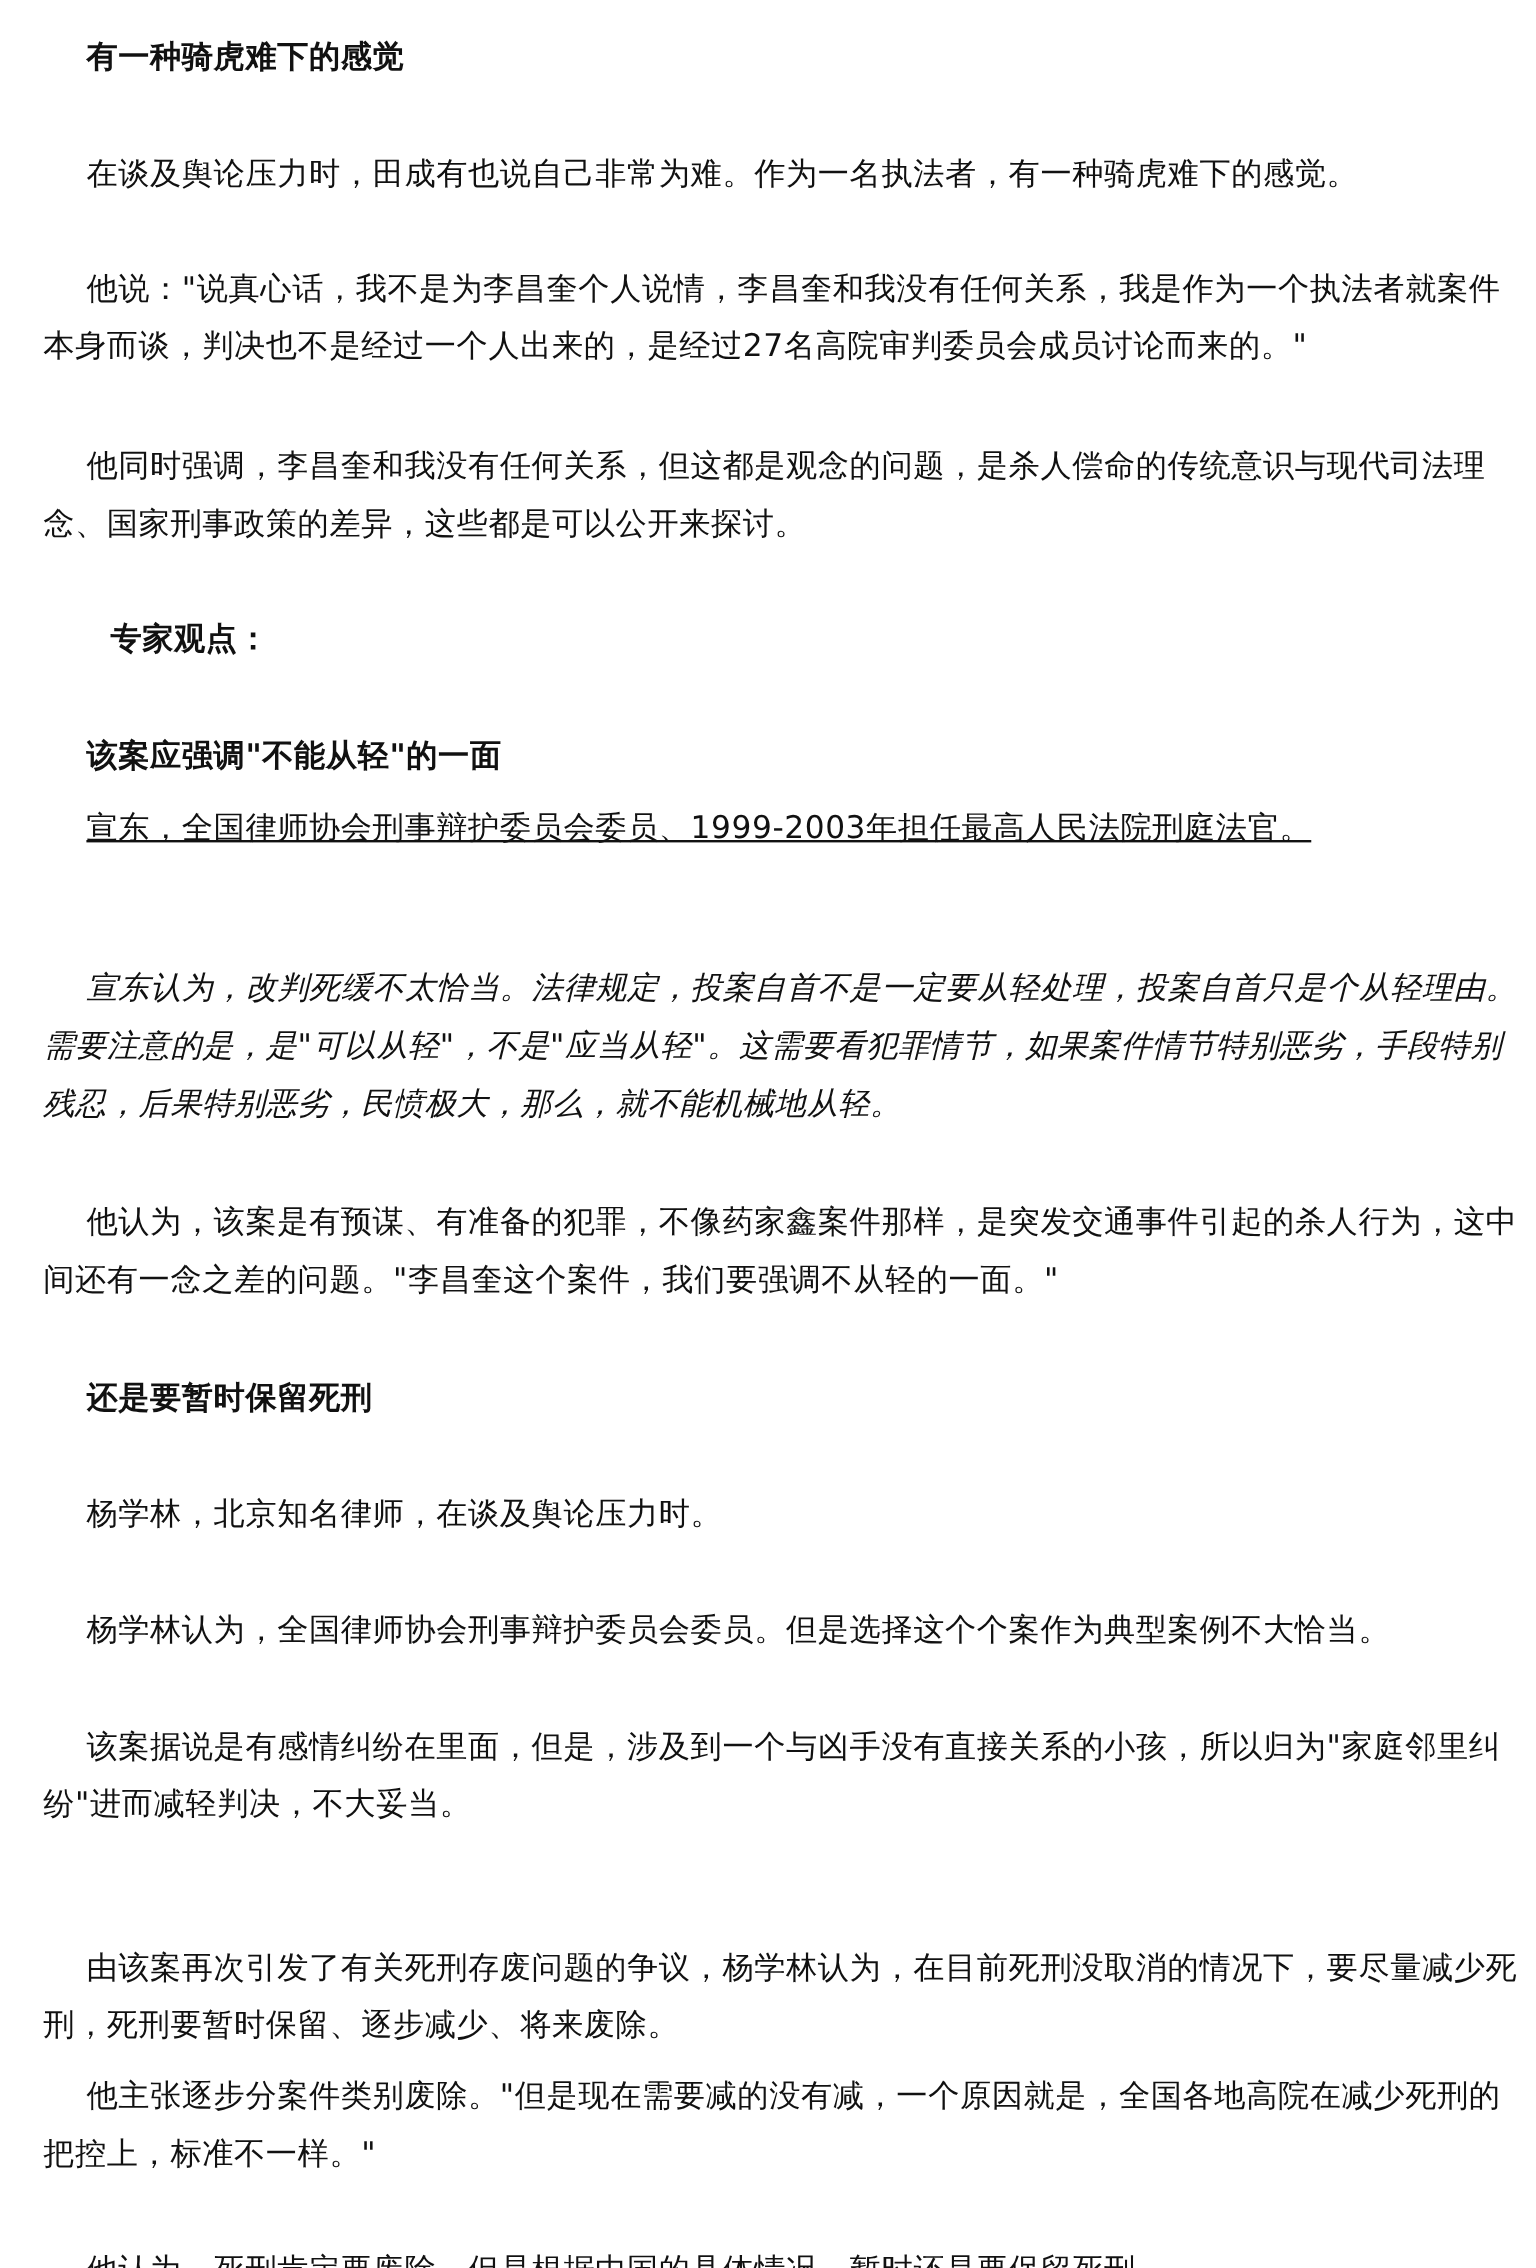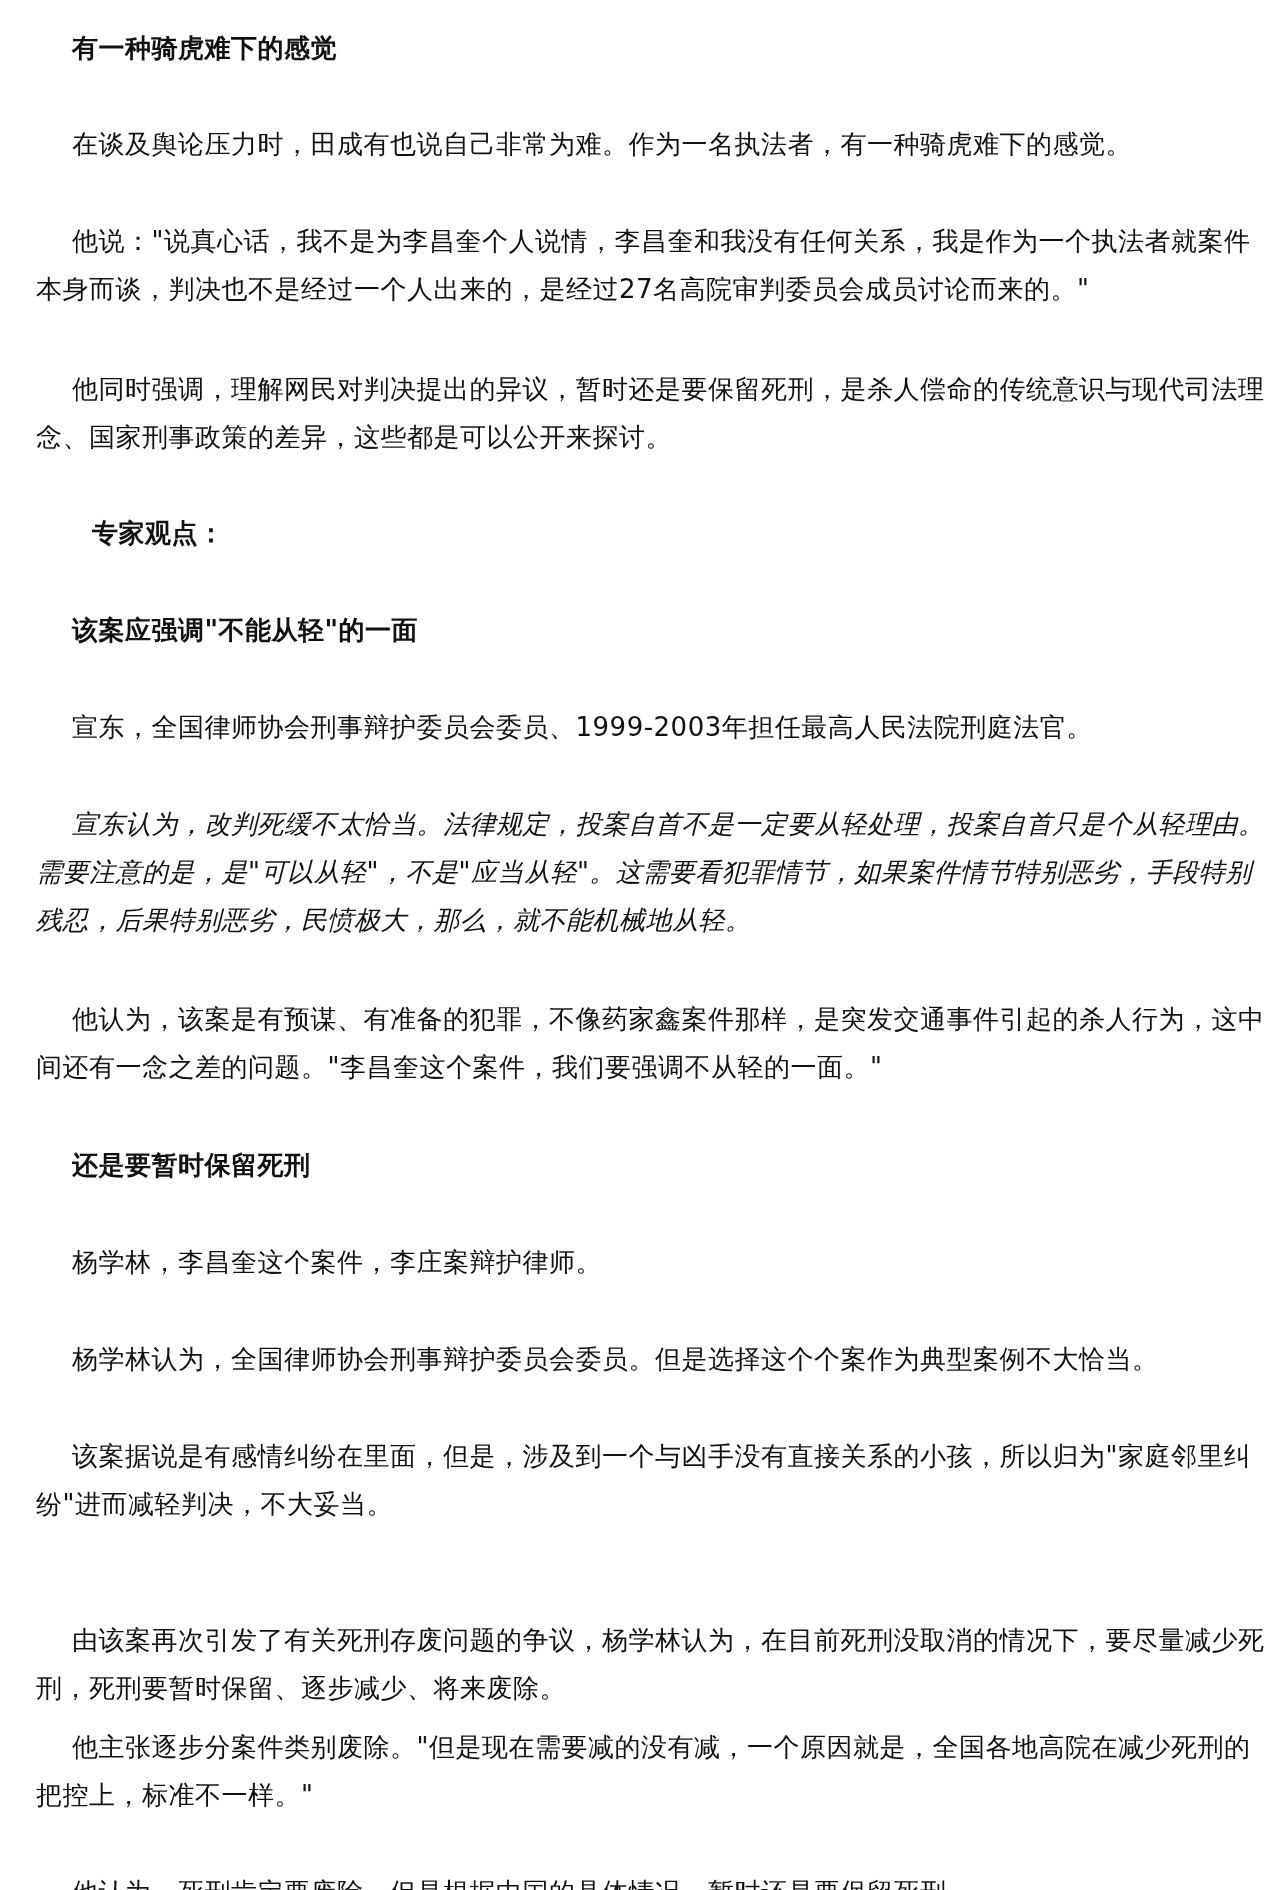--- a/index.html
+++ b/index.html
@@ -10,25 +10,25 @@
   .indent { text-indent: 36px; }
   .heading { font-weight: bold; left: 72px; }
   .heading2 { font-weight: bold; left: 92px; }
 </style>
 </head>
 <body>
 
 <div class="blk heading" style="top:24px;">有一种骑虎难下的感觉</div>
 <div class="blk indent" style="top:121px;font-family:Liberation Serif, serif;">在谈及舆论压力时，田成有也说自己非常为难。作为一名执法者，有一种骑虎难下的感觉。</div>
 <div class="blk indent" style="top:217px;">他说："说真心话，我不是为李昌奎个人说情，李昌奎和我没有任何关系，我是作为一个执法者就案件本身而谈，判决也不是经过一个人出来的，是经过27名高院审判委员会成员讨论而来的。"</div>
-<div class="blk indent" style="top:365px;">他同时强调，理解网民对判决提出的异议，暂时还是要保留死刑，是杀人偿命的传统意识与现代司法理念、国家刑事政策的差异，这些都是可以公开来探讨。</div>
+<div class="blk indent" style="top:365px;">他同时强调，李昌奎和我没有任何关系，但这都是观念的问题，是杀人偿命的传统意识与现代司法理念、国家刑事政策的差异，这些都是可以公开来探讨。</div>
 <div class="blk heading2" style="top:509px;">专家观点：</div>
 <div class="blk heading" style="top:606px;">该案应强调"不能从轻"的一面</div>
-<div class="blk indent" style="top:703px;">宣东，全国律师协会刑事辩护委员会委员、1999-2003年担任最高人民法院刑庭法官。</div>
+<div class="blk indent" style="top:666px;text-decoration:underline;">宣东，全国律师协会刑事辩护委员会委员、1999-2003年担任最高人民法院刑庭法官。</div>
 <div class="blk indent" style="top:800px;font-style:italic;">宣东认为，改判死缓不太恰当。法律规定，投案自首不是一定要从轻处理，投案自首只是个从轻理由。需要注意的是，是"可以从轻"，不是"应当从轻"。这需要看犯罪情节，如果案件情节特别恶劣，手段特别残忍，后果特别恶劣，民愤极大，那么，就不能机械地从轻。</div>
 <div class="blk indent" style="top:995px;">他认为，该案是有预谋、有准备的犯罪，不像药家鑫案件那样，是突发交通事件引起的杀人行为，这中间还有一念之差的问题。"李昌奎这个案件，我们要强调不从轻的一面。"</div>
 <div class="blk heading" style="top:1141px;">还是要暂时保留死刑</div>
-<div class="blk indent" style="top:1238px;">杨学林，李昌奎这个案件，李庄案辩护律师。</div>
+<div class="blk indent" style="top:1238px;">杨学林，北京知名律师，在谈及舆论压力时。</div>
 <div class="blk indent" style="top:1335px;">杨学林认为，全国律师协会刑事辩护委员会委员。但是选择这个个案作为典型案例不大恰当。</div>
 <div class="blk indent" style="top:1432px;">该案据说是有感情纠纷在里面，但是，涉及到一个与凶手没有直接关系的小孩，所以归为"家庭邻里纠纷"进而减轻判决，不大妥当。</div>
 <div class="blk indent" style="top:1616px;">由该案再次引发了有关死刑存废问题的争议，杨学林认为，在目前死刑没取消的情况下，要尽量减少死刑，死刑要暂时保留、逐步减少、将来废除。</div>
 <div class="blk indent" style="top:1723px;">他主张逐步分案件类别废除。"但是现在需要减的没有减，一个原因就是，全国各地高院在减少死刑的把控上，标准不一样。"</div>
 <div class="blk indent" style="top:1868px;">他认为，死刑肯定要废除，但是根据中国的具体情况，暂时还是要保留死刑。</div>
 
 </body></html>

